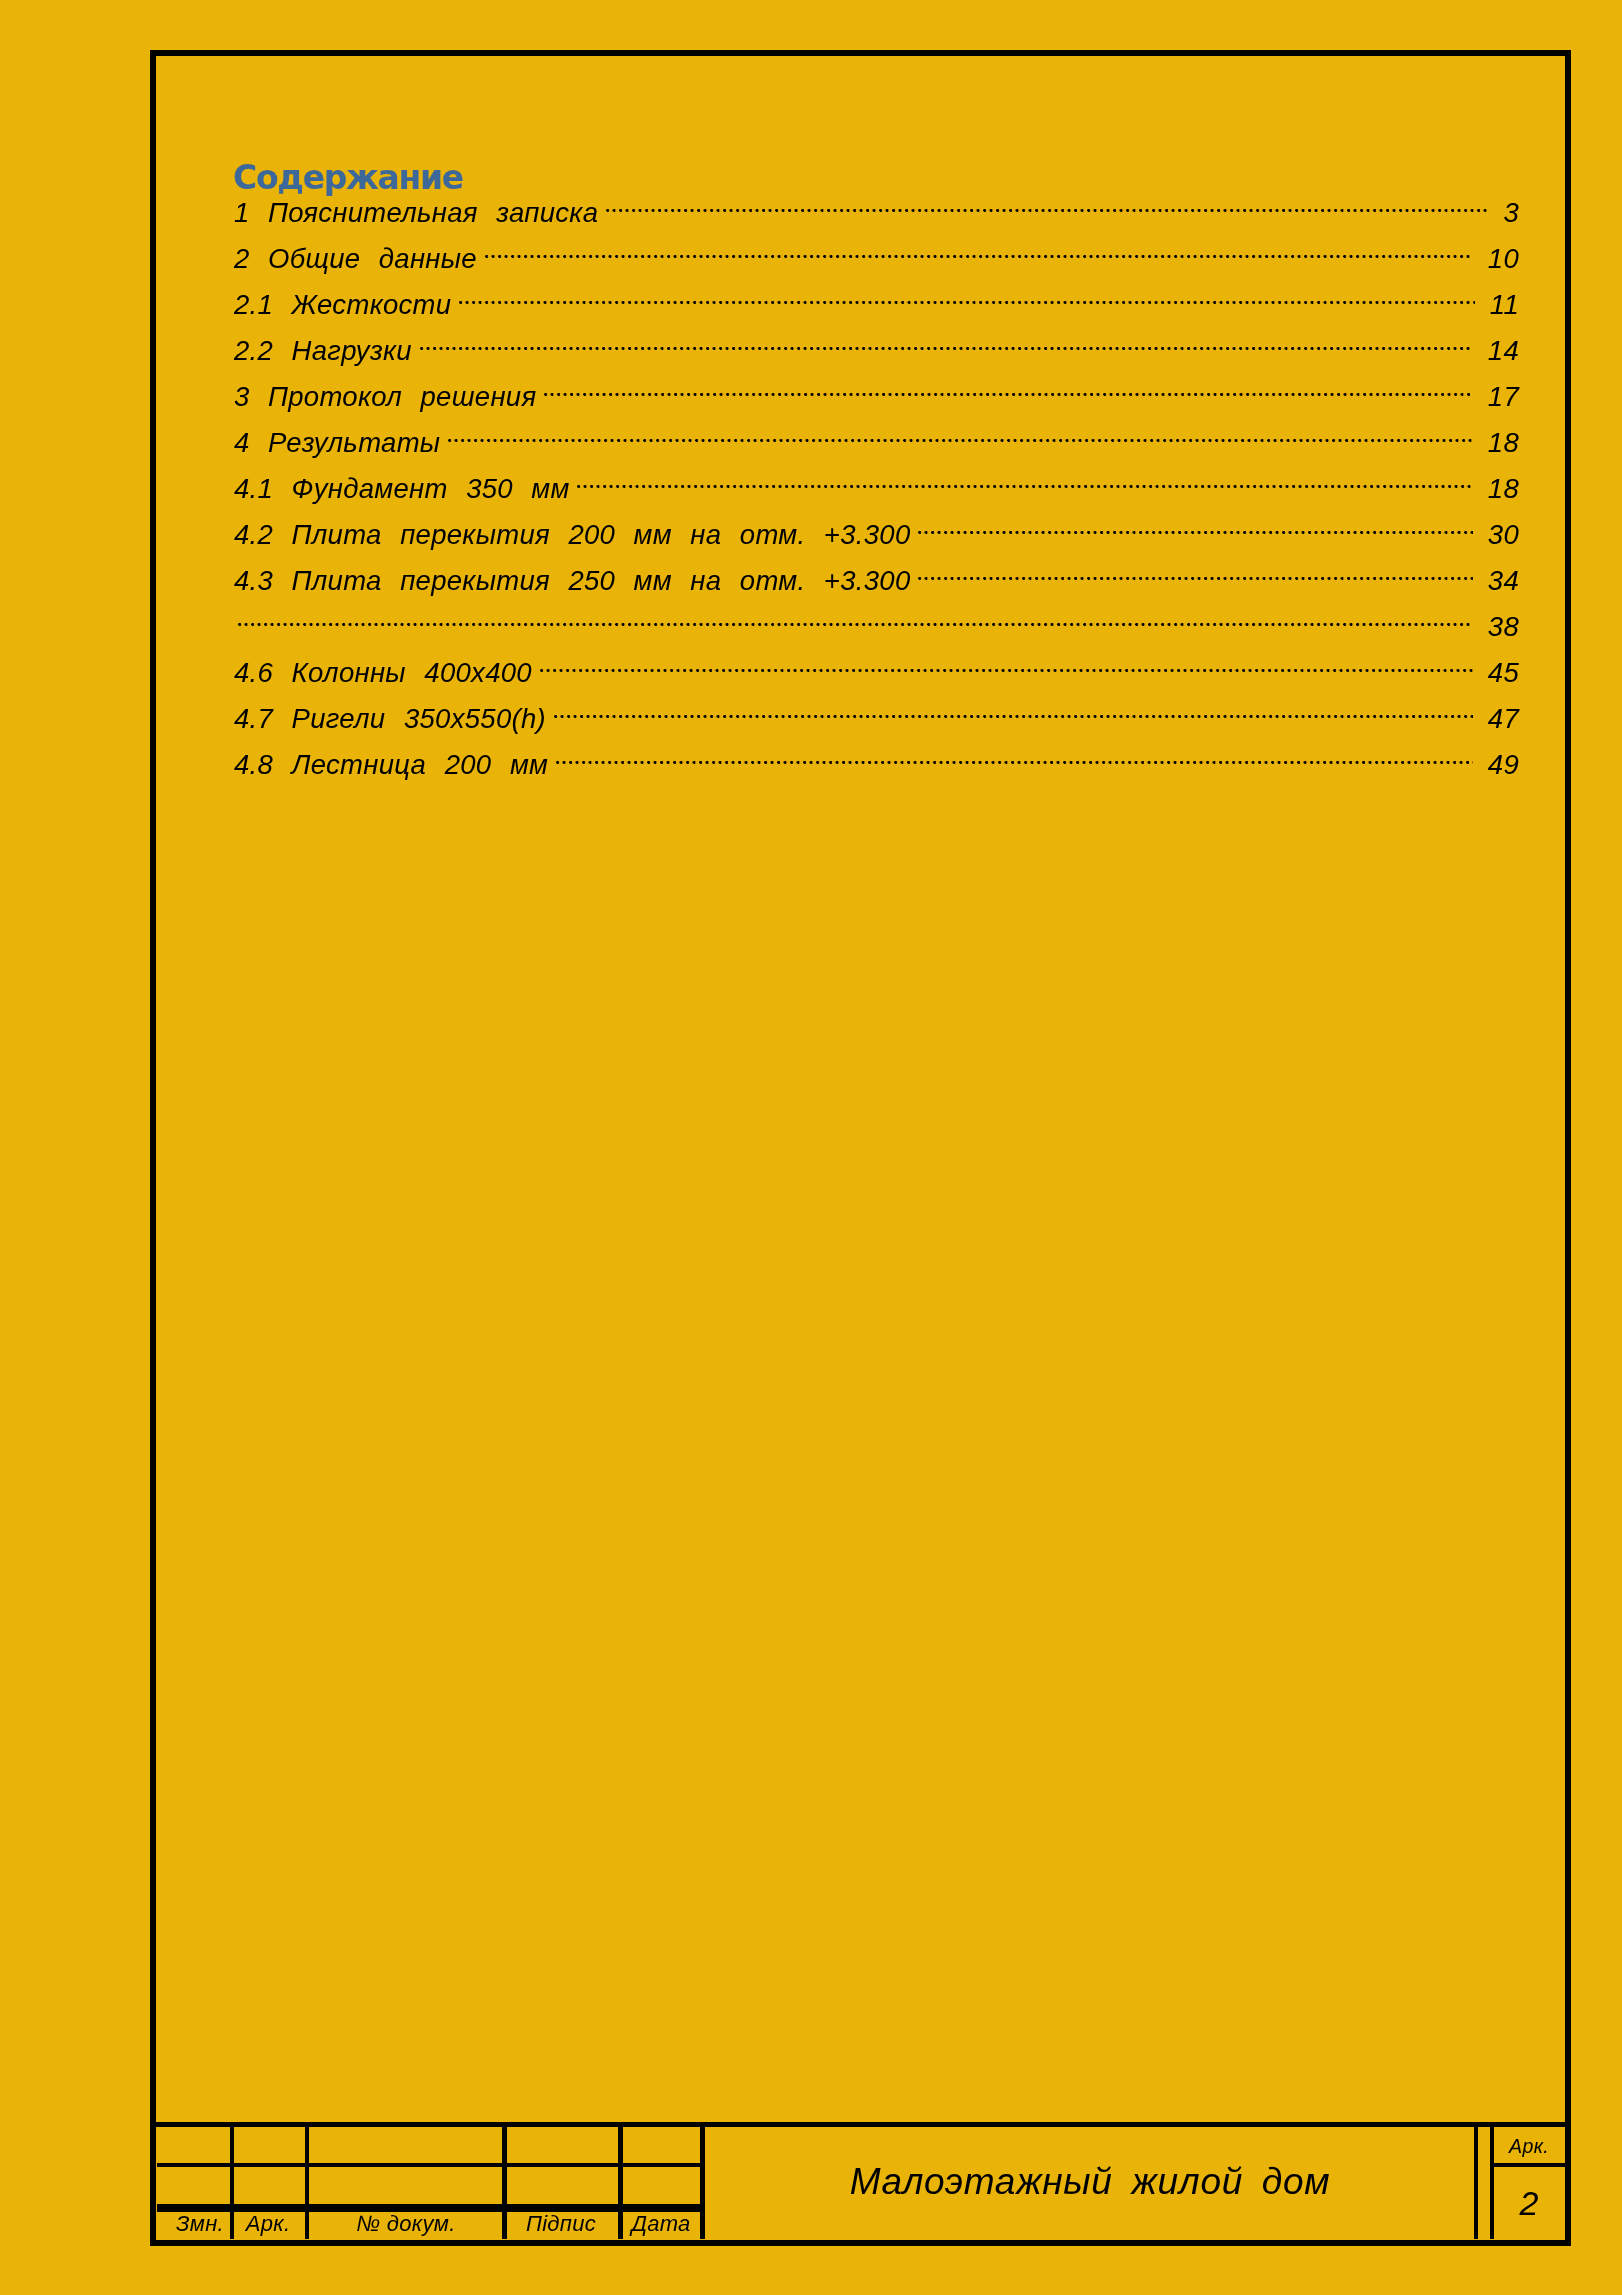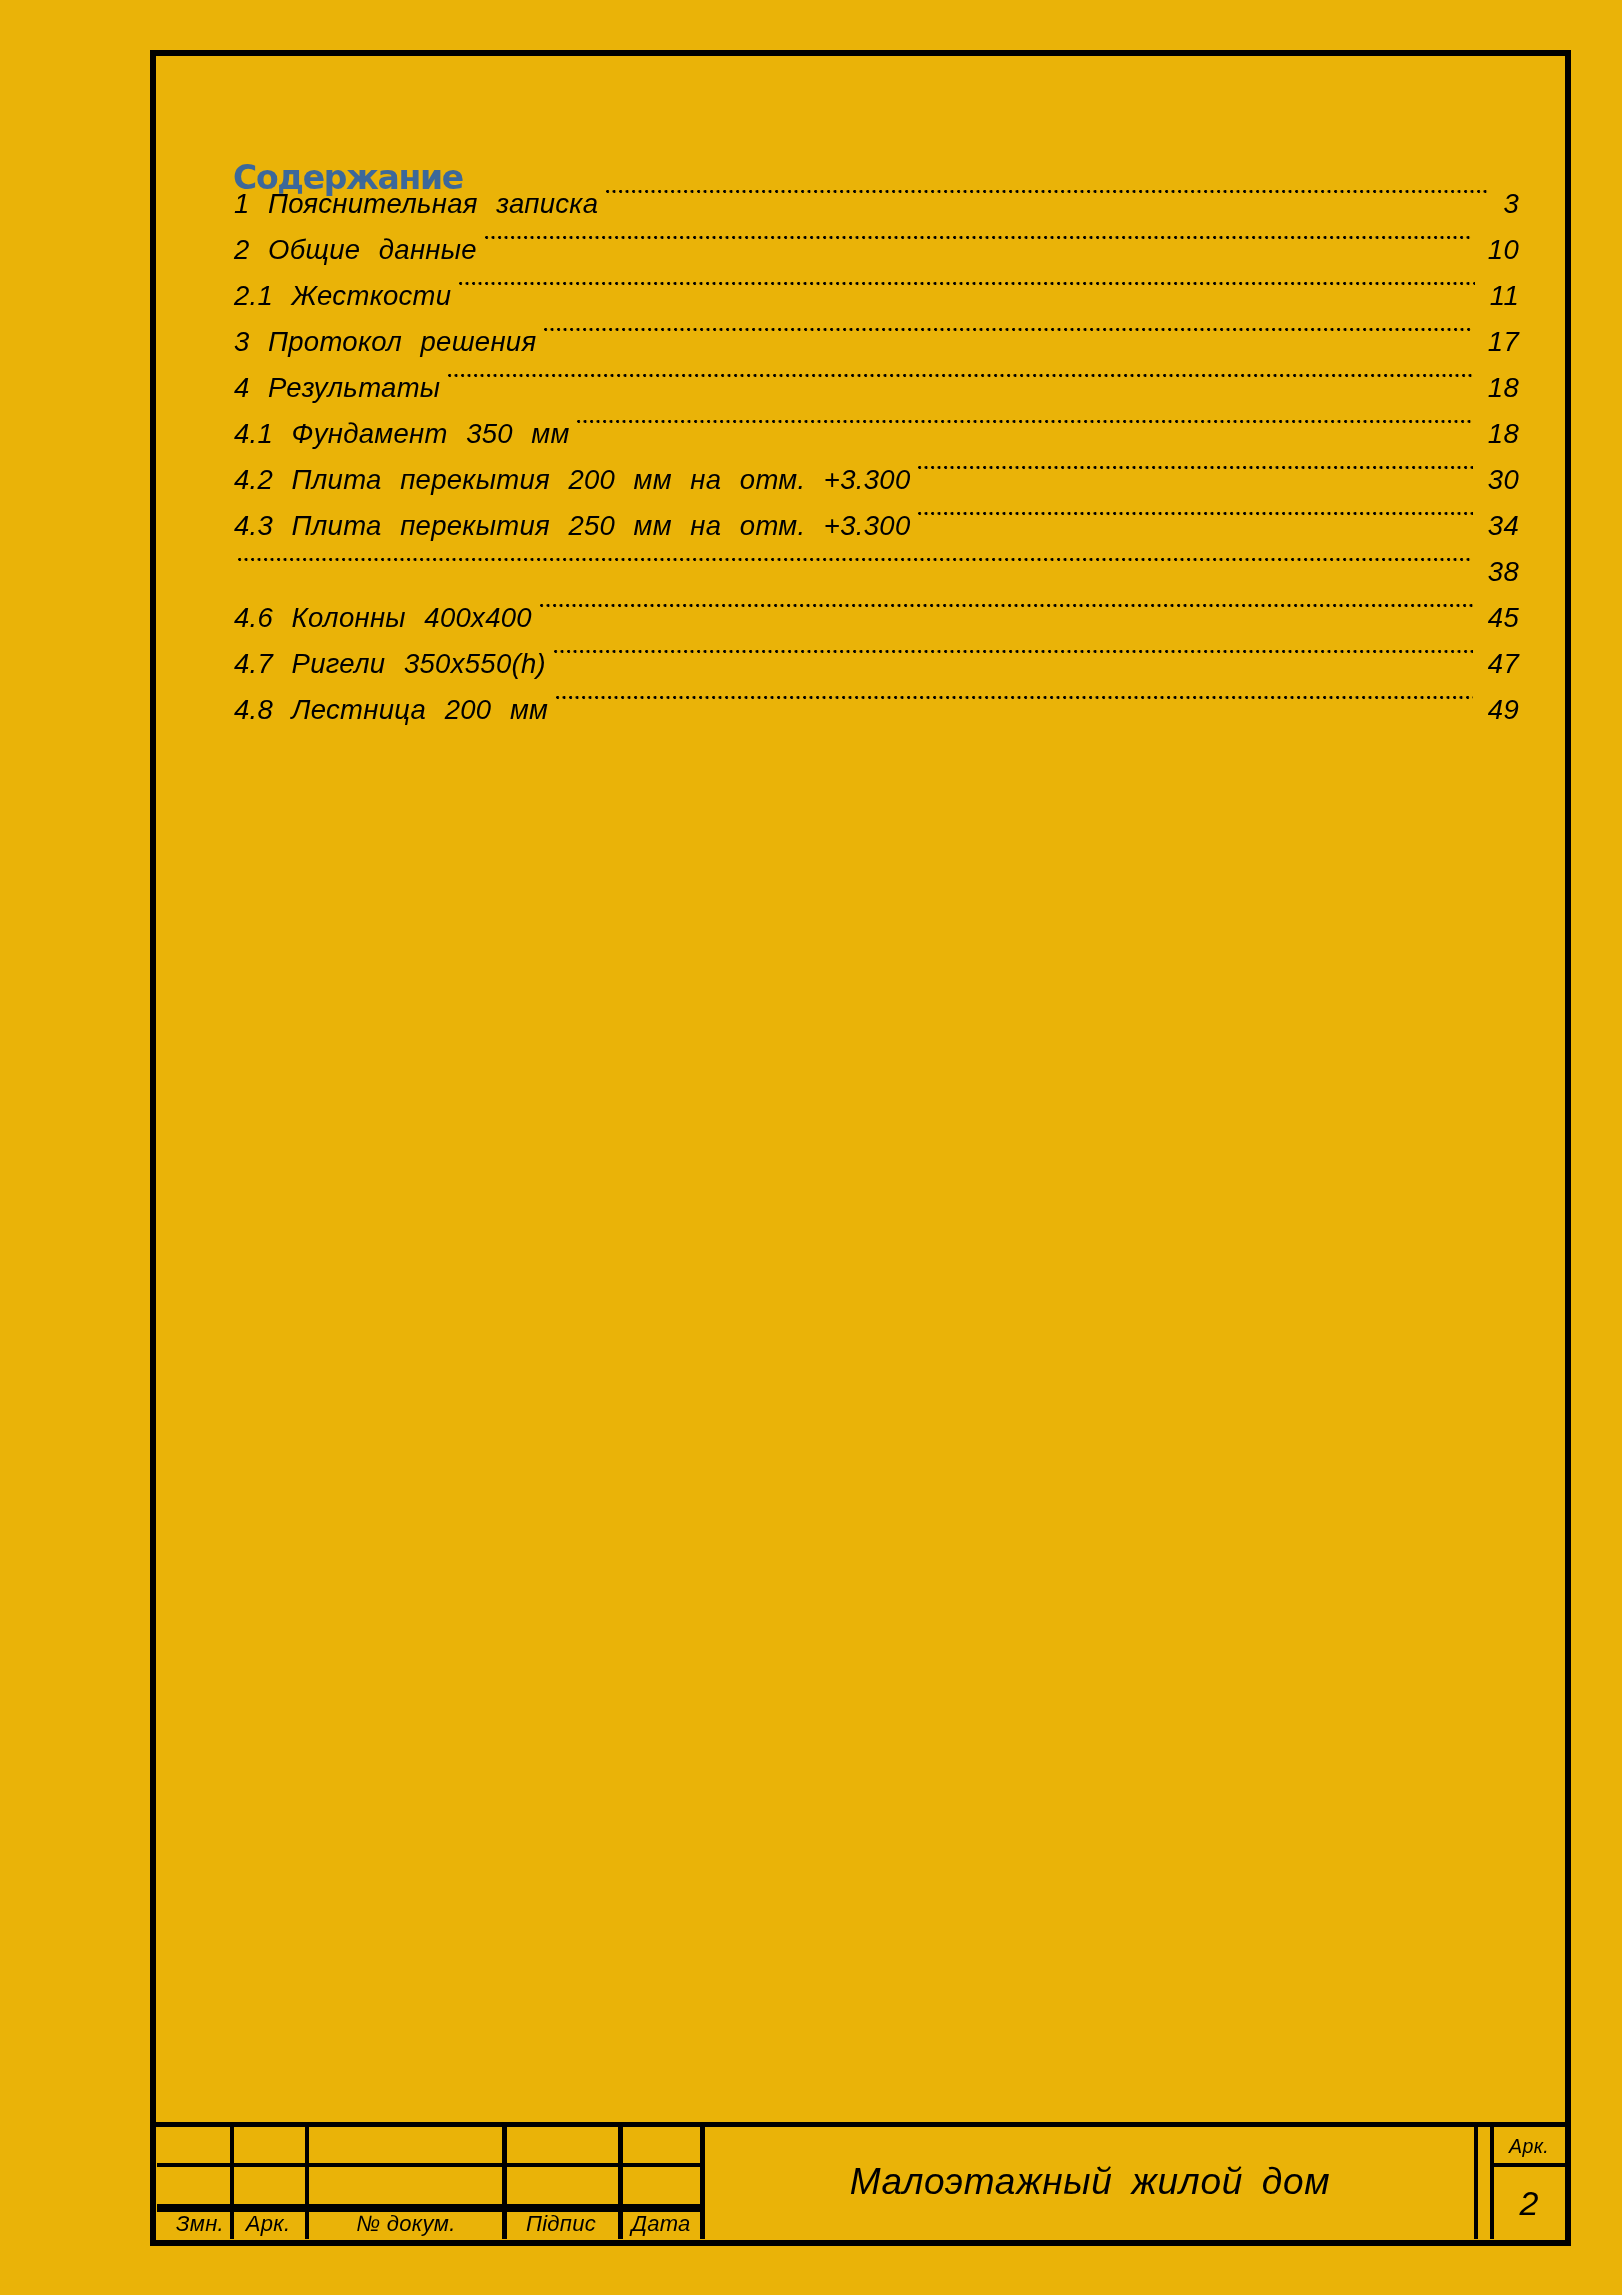--- a/index.html
+++ b/index.html
@@ -31,21 +31,21 @@
     white-space:nowrap;
   }
   .toc {
     position:absolute;
     left:234px; top:190px;
     width:1285px;
   }
   .toc-row {
     height:46px;
     display:flex;
-    align-items:flex-start;
+    align-items:center;
     font-style:italic;
     font-size:27.5px;
     line-height:1.05;
     letter-spacing:0.3px;
   }
   .toc-row .lbl {
     white-space:nowrap;
     word-spacing:10.5px;
     padding-right:3.9px;
   }
@@ -93,20 +93,25 @@
     </div>
     <div class="toc-row">
       <span class="lbl">2 Общие данные</span>
       <span class="dots"></span>
       <span class="num">10</span>
     </div>
     <div class="toc-row">
       <span class="lbl">2.1 Жесткости</span>
       <span class="dots"></span>
       <span class="num">11</span>
+    </div>
+    <div class="toc-row">
+      <span class="lbl">2.2 Нагрузки</span>
+      <span class="dots"></span>
+      <span class="num">14</span>
     </div>
     <div class="toc-row">
       <span class="lbl">3 Протокол решения</span>
       <span class="dots"></span>
       <span class="num">17</span>
     </div>
     <div class="toc-row">
       <span class="lbl">4 Результаты</span>
       <span class="dots"></span>
       <span class="num">18</span>

